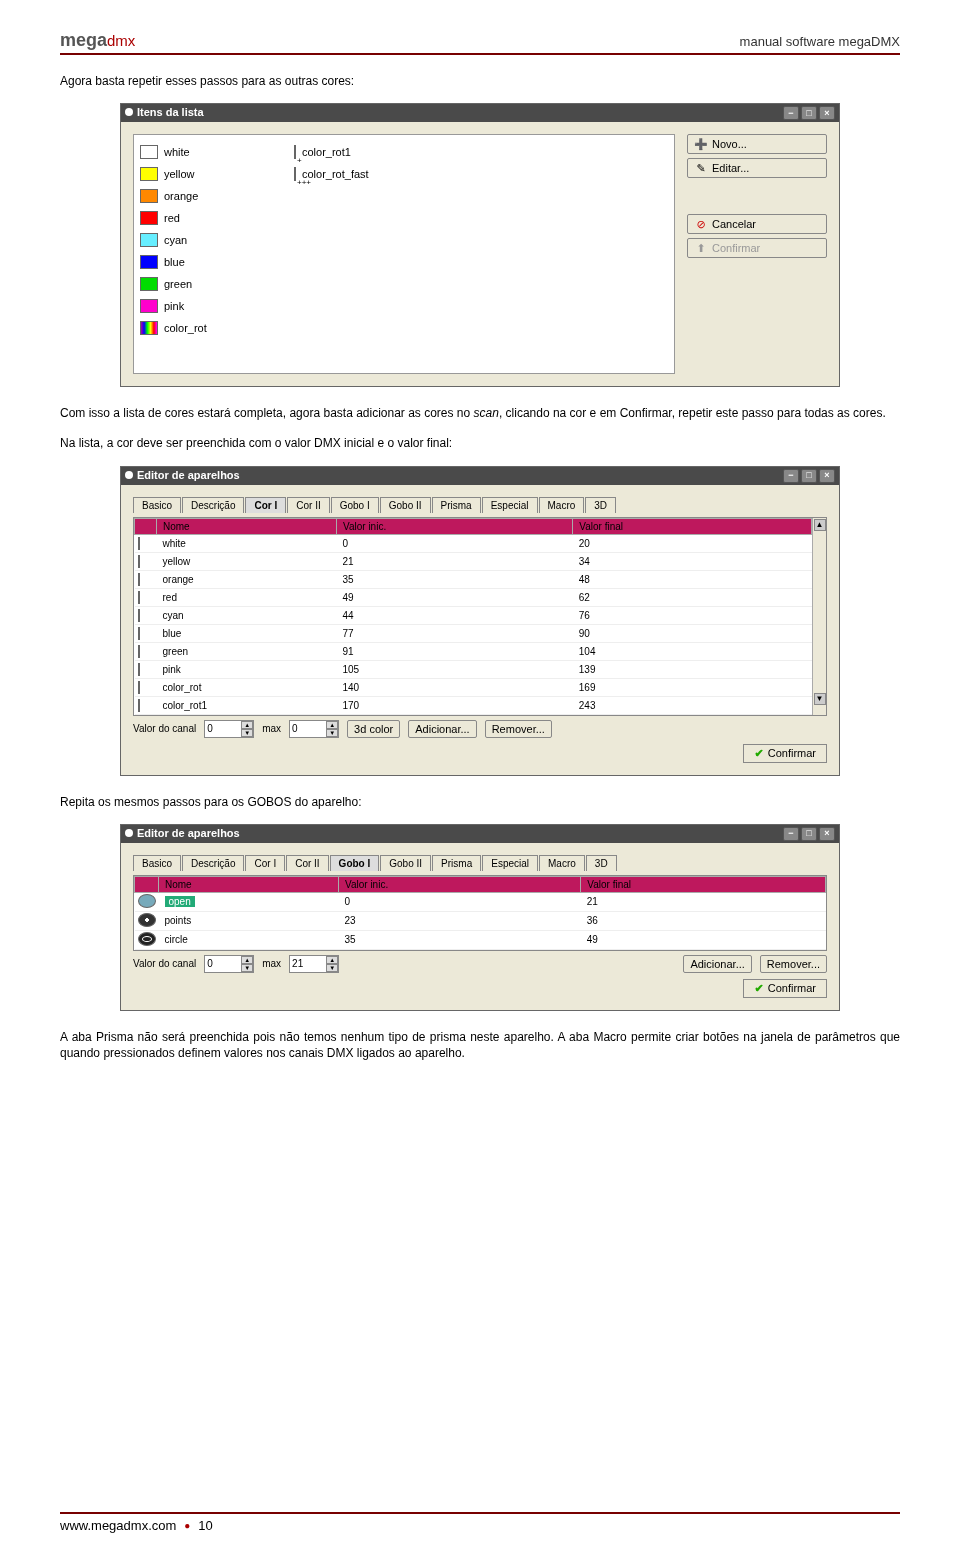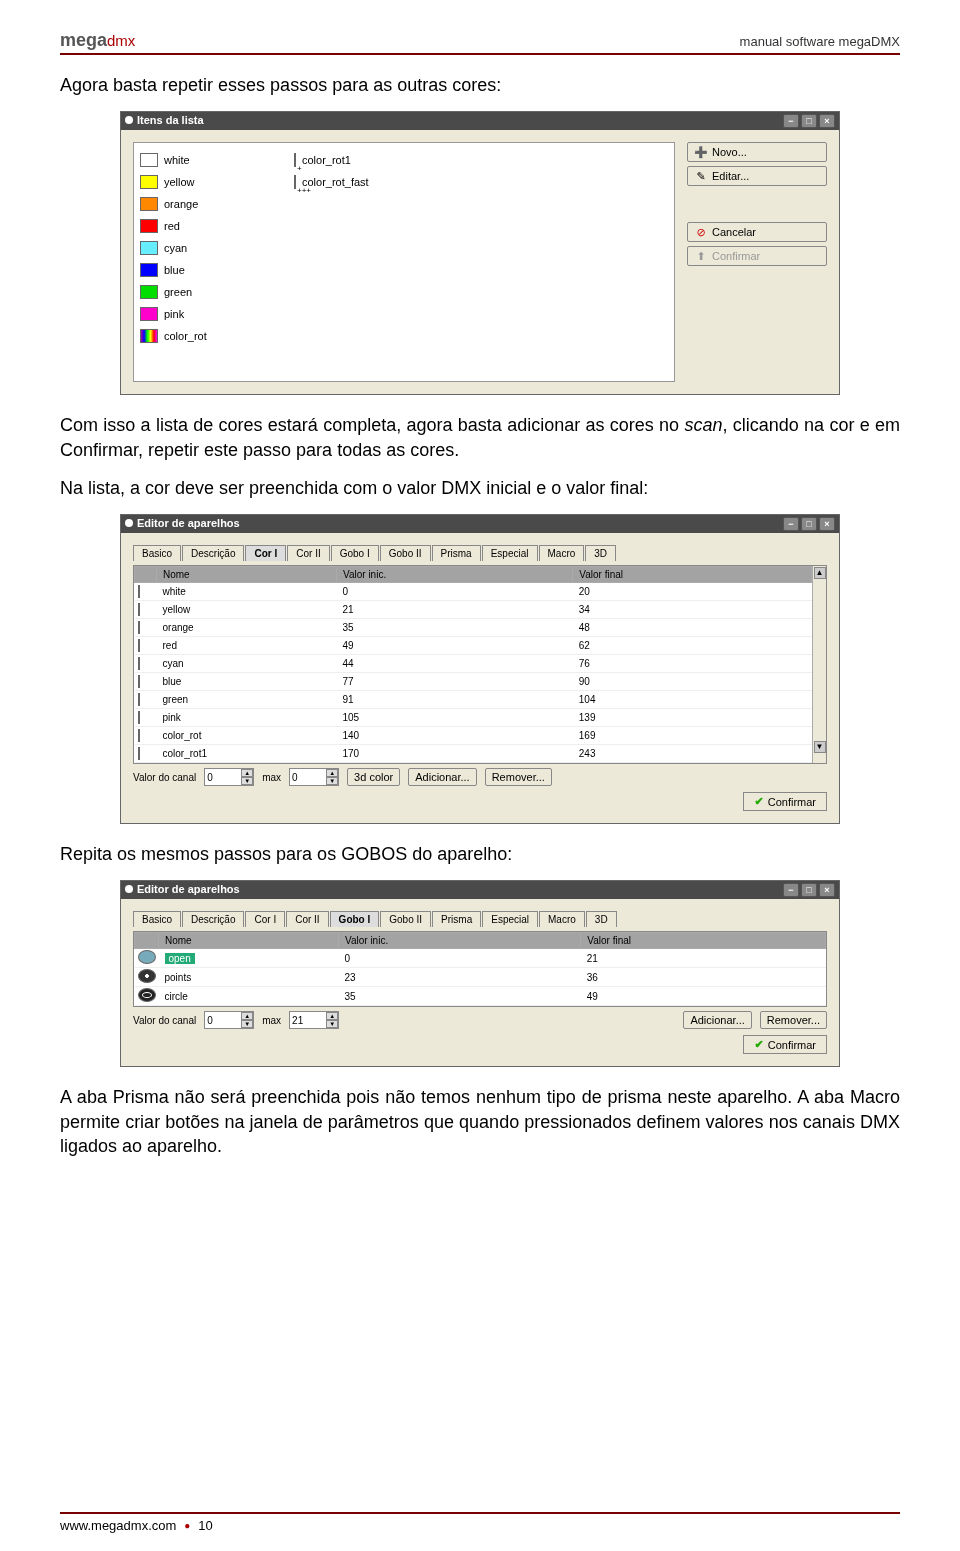--- a/index.html
+++ b/index.html
@@ -2,21 +2,21 @@
 <html><head>
 <meta charset="utf-8">
 <style>
   * { box-sizing: border-box; margin: 0; padding: 0; }
   body { font-family: Arial, sans-serif; font-size: 14px; background: #fff; width: 960px; margin: 0 auto; color: #000; }
   .page { padding: 30px 60px 20px 60px; position: relative; min-height: 1551px; }
   .header-row { display: flex; justify-content: space-between; align-items: baseline; border-bottom: 2px solid #700; padding-bottom: 2px; margin-bottom: 18px; }
   .logo { font-family: Arial, sans-serif; font-size: 18px; font-weight: bold; color: #555; }
   .logo-dmx { color: #a00; font-weight: normal; font-size: 15px; }
   .header-right { font-size: 13px; color: #333; }
-  .body-text { font-size: 18px; margin: 14px 0; line-height: 1.35; text-align: justify; }
+  .body-text { font-size: 12px; margin: 14px 0; line-height: 1.35; text-align: justify; }
   .body-text em { font-style: italic; }
 
   
   .win { border: 1px solid #666; background: #ece9d8; margin: 8px auto 18px auto; width: 720px; font-size: 11px; }
   .win-wide { width: 720px; }
   .titlebar { background: #4a4a4a; color: #fff; display: flex; align-items: flex-start; justify-content: space-between; padding: 2px 4px; font-size: 11px; font-weight: bold; }
   .titlebar-left { display: flex; align-items: center; gap: 4px; }
   .title-dot { width: 8px; height: 8px; border-radius: 50%; background: #fff; display: inline-block; }
   .titlebar-btns { display: flex; gap: 2px; }
   .tbtn { width: 16px; height: 14px; background: #888; border: 1px solid #555; border-radius: 2px; display: flex; align-items: center; justify-content: center; color: #fff; font-size: 9px; line-height: 1; }
@@ -34,21 +34,21 @@
   .btn { background: #ece9d8; border: 1px solid #888; border-radius: 2px; padding: 2px 6px; display: flex; align-items: center; gap: 4px; font-size: 11px; cursor: pointer; }
   .btn-disabled { color: #999; }
   .ico { width: 14px; height: 14px; display: inline-flex; align-items: center; justify-content: center; font-size: 11px; }
 
   
   .tabs { display: flex; gap: 1px; margin-bottom: 4px; }
   .tab { background: #ece9d8; border: 1px solid #888; border-bottom: none; padding: 2px 8px; font-size: 10px; cursor: pointer; }
   .tab.active { background: #ddd; font-weight: bold; }
   .table-wrap { background: #fff; border: 1px solid #888; }
   .tbl { width: 100%; border-collapse: collapse; font-size: 10px; }
-  .tbl th { background: #a3a3a3; border: 1px solid #aaa; padding: 2px 6px; text-align: left; font-weight: normal; }
+  .tbl th { background: #be185d; border: 1px solid #aaa; padding: 2px 6px; text-align: left; font-weight: normal; }
   .tbl td { border-bottom: 1px solid #eee; padding: 1px 6px; height: 18px; vertical-align: middle; }
   .tbl td.sw-cell { width: 22px; padding: 1px 3px; }
   .name-cell { width: 180px; }
   .scrollbar-col { width: 14px; background: #ece9d8; border-left: 1px solid #aaa; }
   .scroll-arrow { width: 12px; height: 12px; background: #ccc; border: 1px solid #888; font-size: 8px; text-align: center; line-height: 10px; margin: 1px auto; }
   .grid-with-scroll { display: flex; }
   .grid-main { flex: 1; }
 
   .bottom-bar { display: flex; align-items: center; gap: 8px; margin-top: 4px; font-size: 10px; }
   .spin { display: flex; align-items: center; border: 1px solid #888; background: #fff; }

